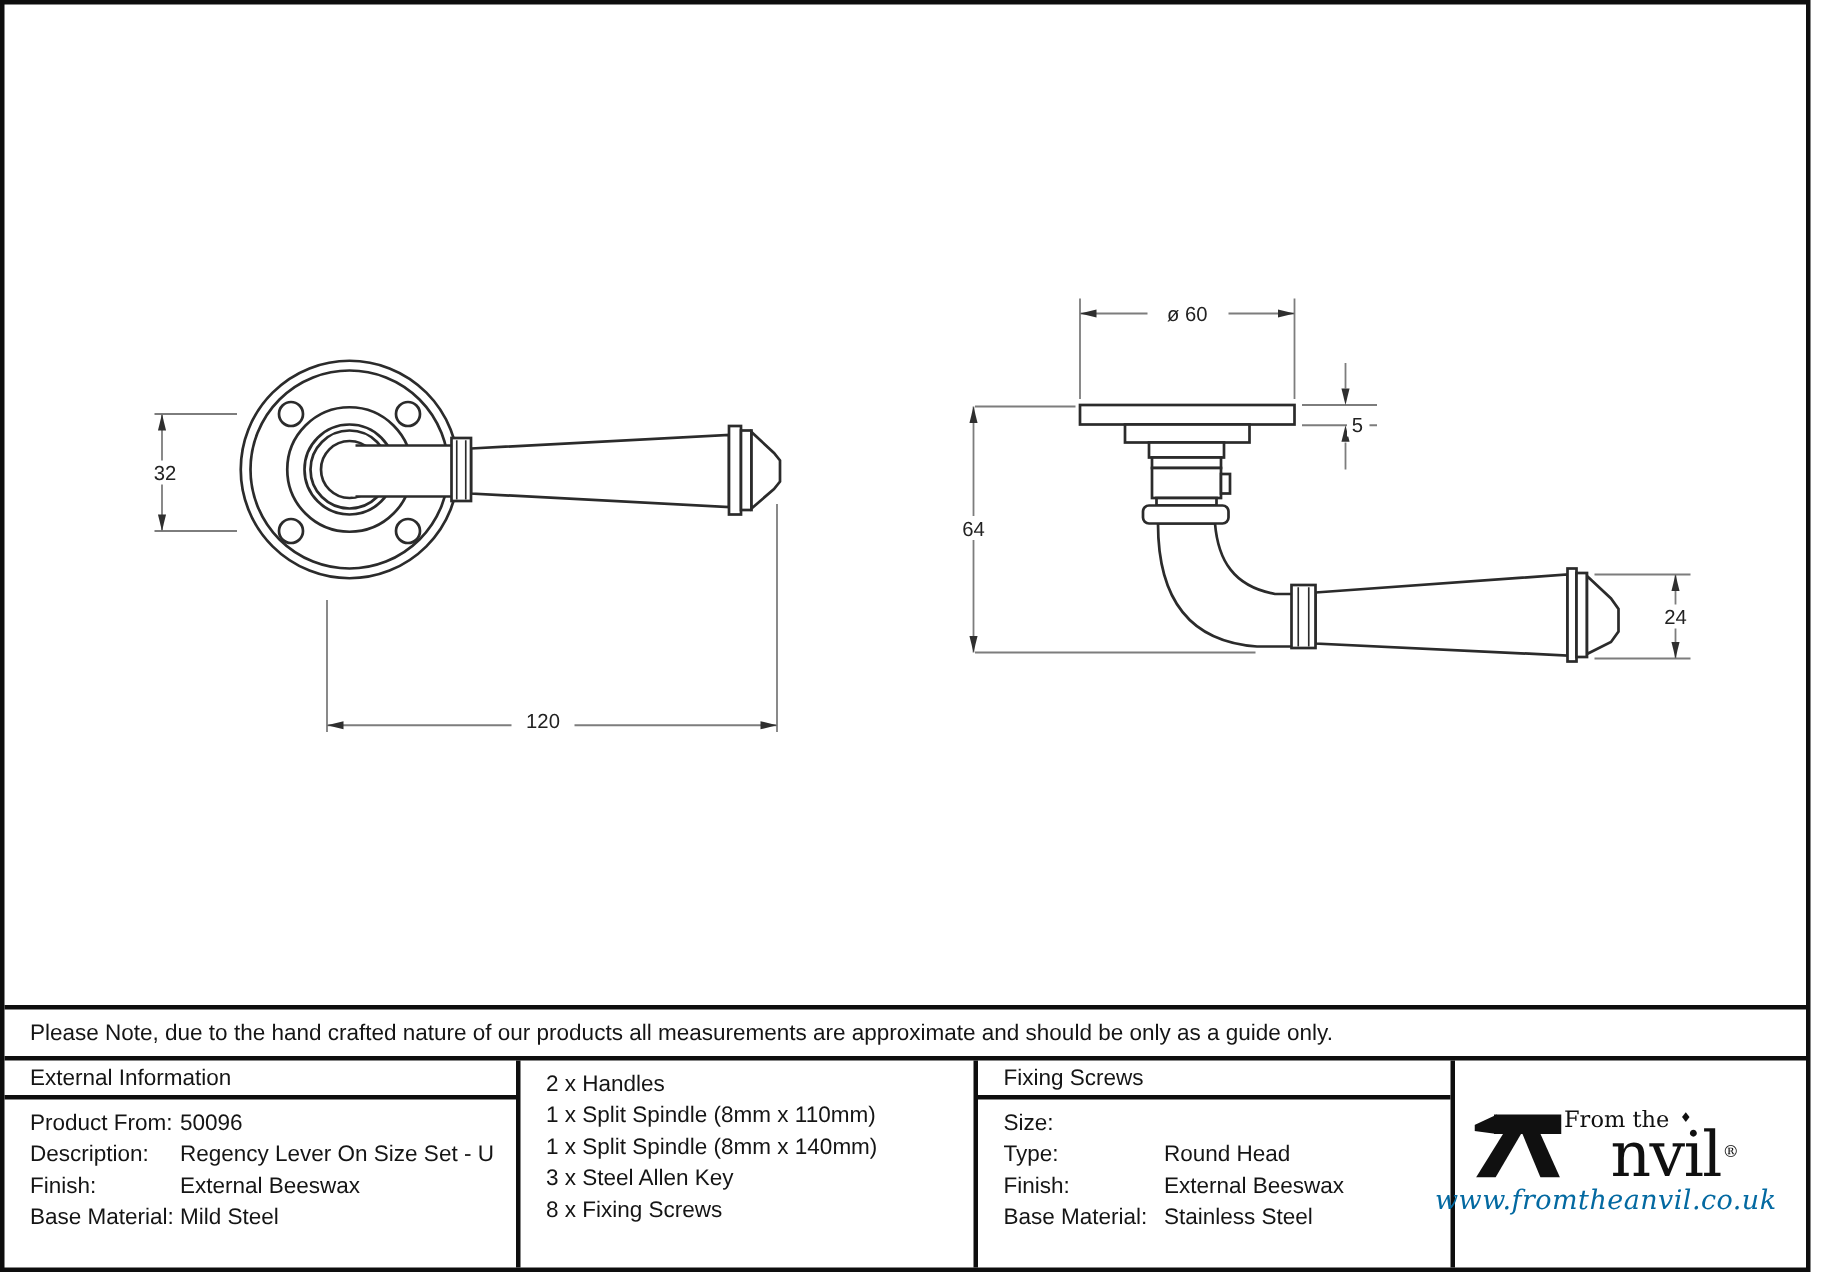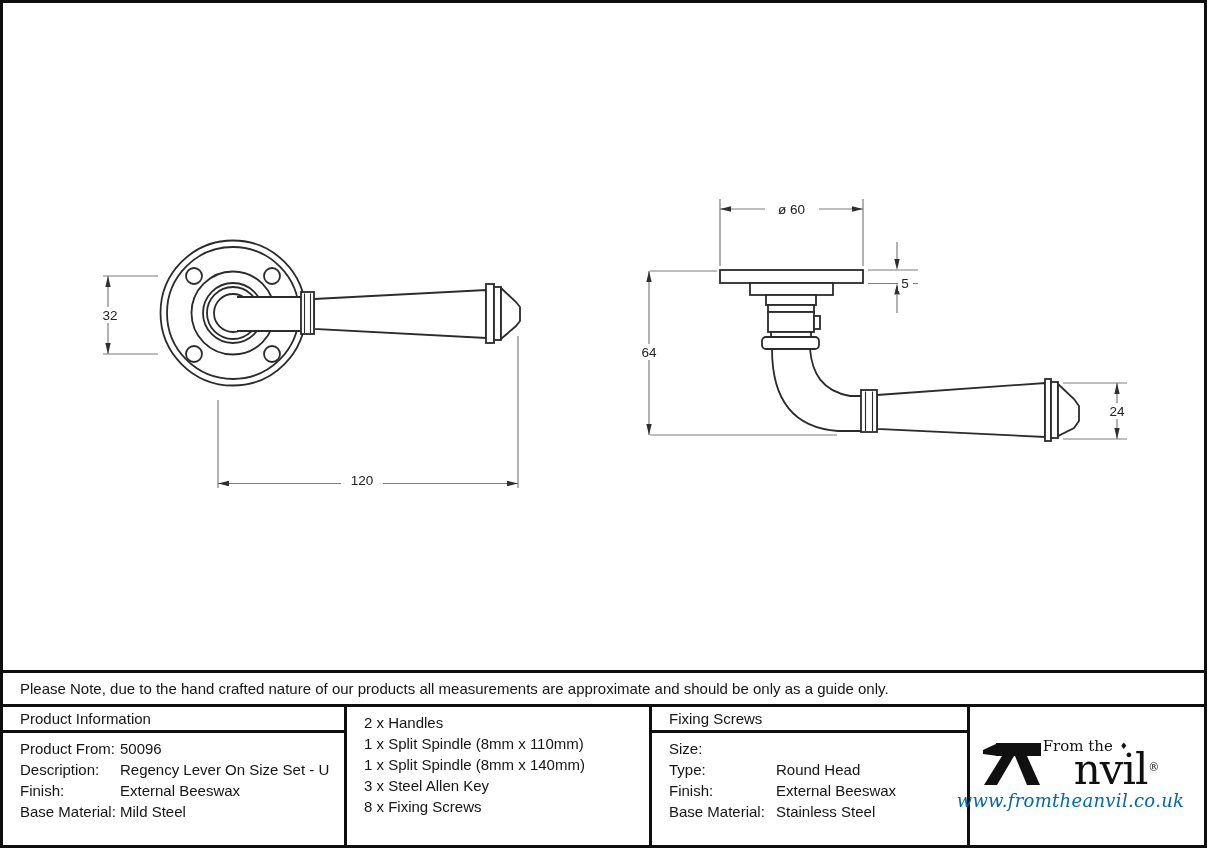--- a/index.html
+++ b/index.html
@@ -192,21 +192,21 @@
   </div>
 
   <div class="note-bar">
     <span>Please Note, due to the hand crafted nature of our products all measurements are approximate and should be only as a guide only.</span>
   </div>
 
   <div class="spec-table">
 
     <div class="col col1 col-divider">
       <div class="col-header">
-        <span>Product Information</span>
+        <span>External Information</span>
       </div>
       <div class="col-body">
         <div class="kv-row">
           <span class="kv-label">Product From:</span>
           <span class="kv-value">50096</span>
         </div>
         <div class="kv-row">
           <span class="kv-label">Description:</span>
           <span class="kv-value">Regency Lever On Size Set - U</span>
         </div>

